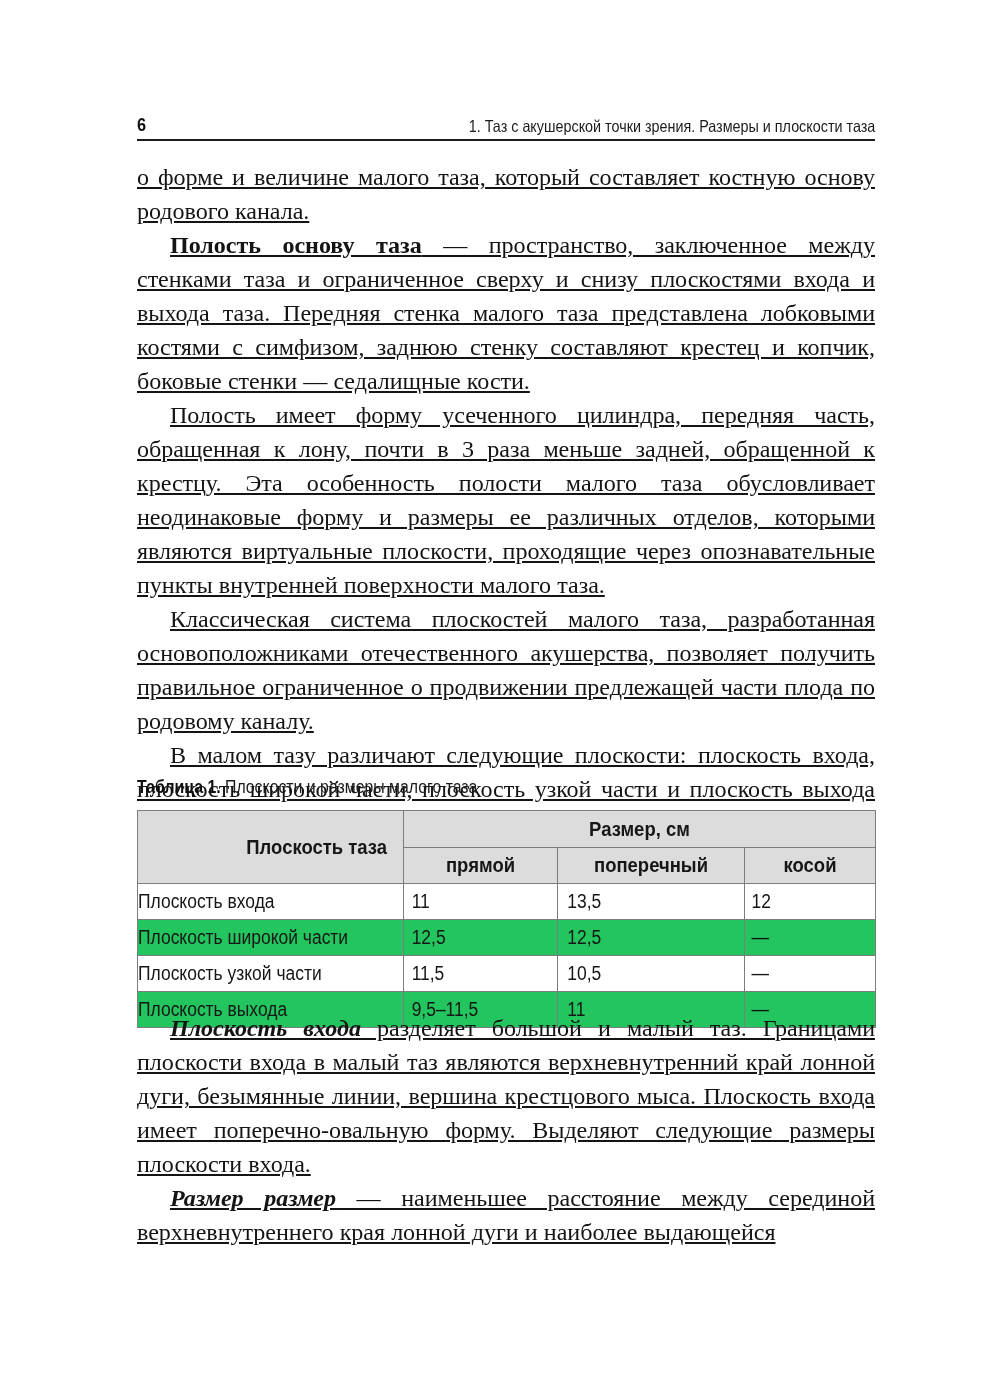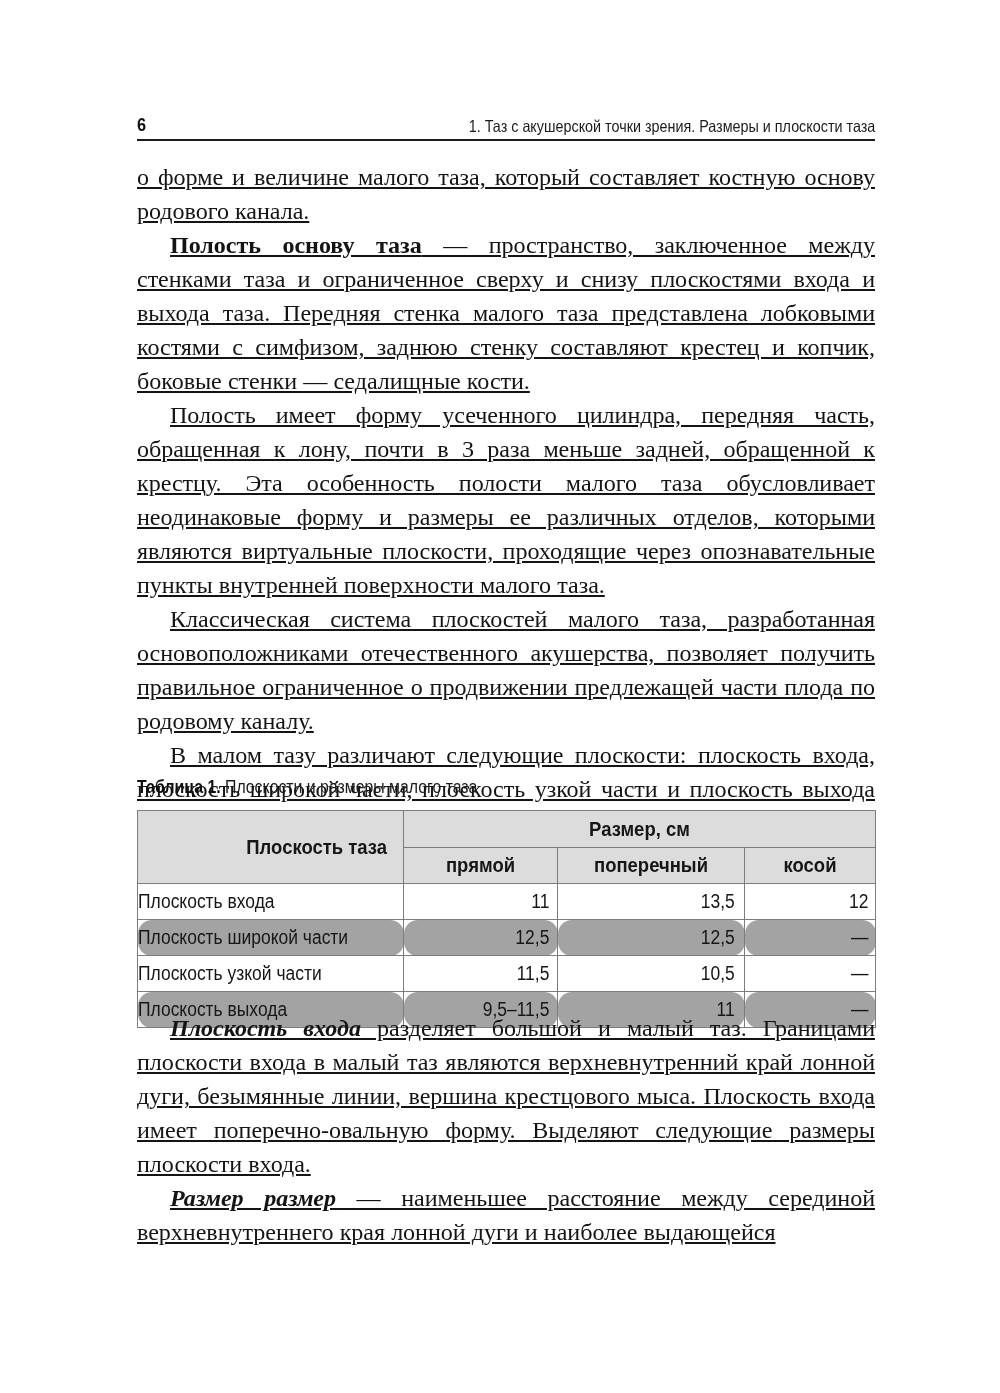--- a/index.html
+++ b/index.html
@@ -142,33 +142,32 @@
   }
   .cellspan { display: block; transform: scaleX(0.88); }
 
   table.pelvis tbody td {
     height: 35px;
     font-size: 19.4px;
     font-weight: normal;
     background: #ffffff;
   }
   table.pelvis tbody tr.shaded td {
-    background: #a3a3a3;
-    border-radius: 14px;
+    background: #22c55e;
   }
   td.rowlabel {
     text-align: left;
     padding-left: 10px;
   }
   td.rowlabel .cellspan {
     transform: scaleX(0.9);
     transform-origin: left center;
   }
   td.num {
-    text-align: right;
+    text-align: left;
   }
   td.num .cellspan {
     transform: scaleX(0.9);
     transform-origin: center center;
   }
 
   
   .content-lower {
     position: absolute;
     left: 137px;

